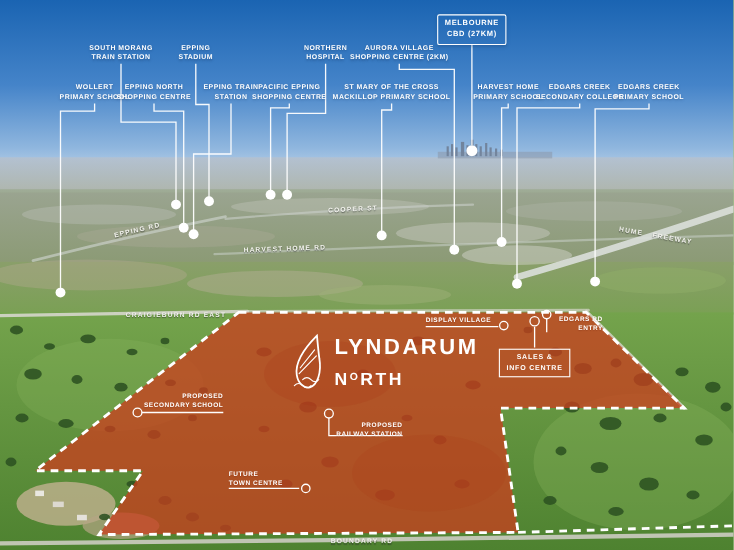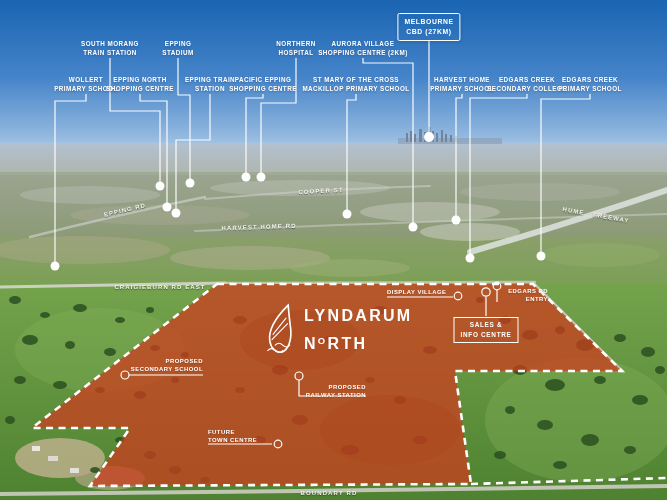--- a/index.html
+++ b/index.html
@@ -35,21 +35,21 @@
   .site.right{text-align:right;}
   #sales-box{
     position:absolute;border:1.5px solid #fff;padding:2px 6px 3px;
     font-size:6.4px;line-height:1.5;letter-spacing:.7px;text-align:center;
     transform:translateX(-50%);z-index:5;color:#fff;font-weight:bold;
     white-space:pre-line;text-transform:uppercase;
   }
   #logo{position:absolute;left:263px;top:303px;display:flex;align-items:center;z-index:5;}
   #logo .leaf{margin-right:8px;}
   #logo .wordmark{color:#fff;font-weight:bold;letter-spacing:2.3px;}
-  #logo .l1{font-size:16px;line-height:1.1;}
+  #logo .l1{font-size:20px;line-height:1.1;}
   #logo .l2{font-size:16px;line-height:1.1;margin-top:10px;}
   #logo .logo-o{font-size:9.5px;position:relative;top:-5px;letter-spacing:2.3px;}
 </style>
 </head>
 <body>
 
 <div id="stage">
 
   <svg id="scene" width="667" height="500" viewBox="0 0 667 500">
     <defs>

